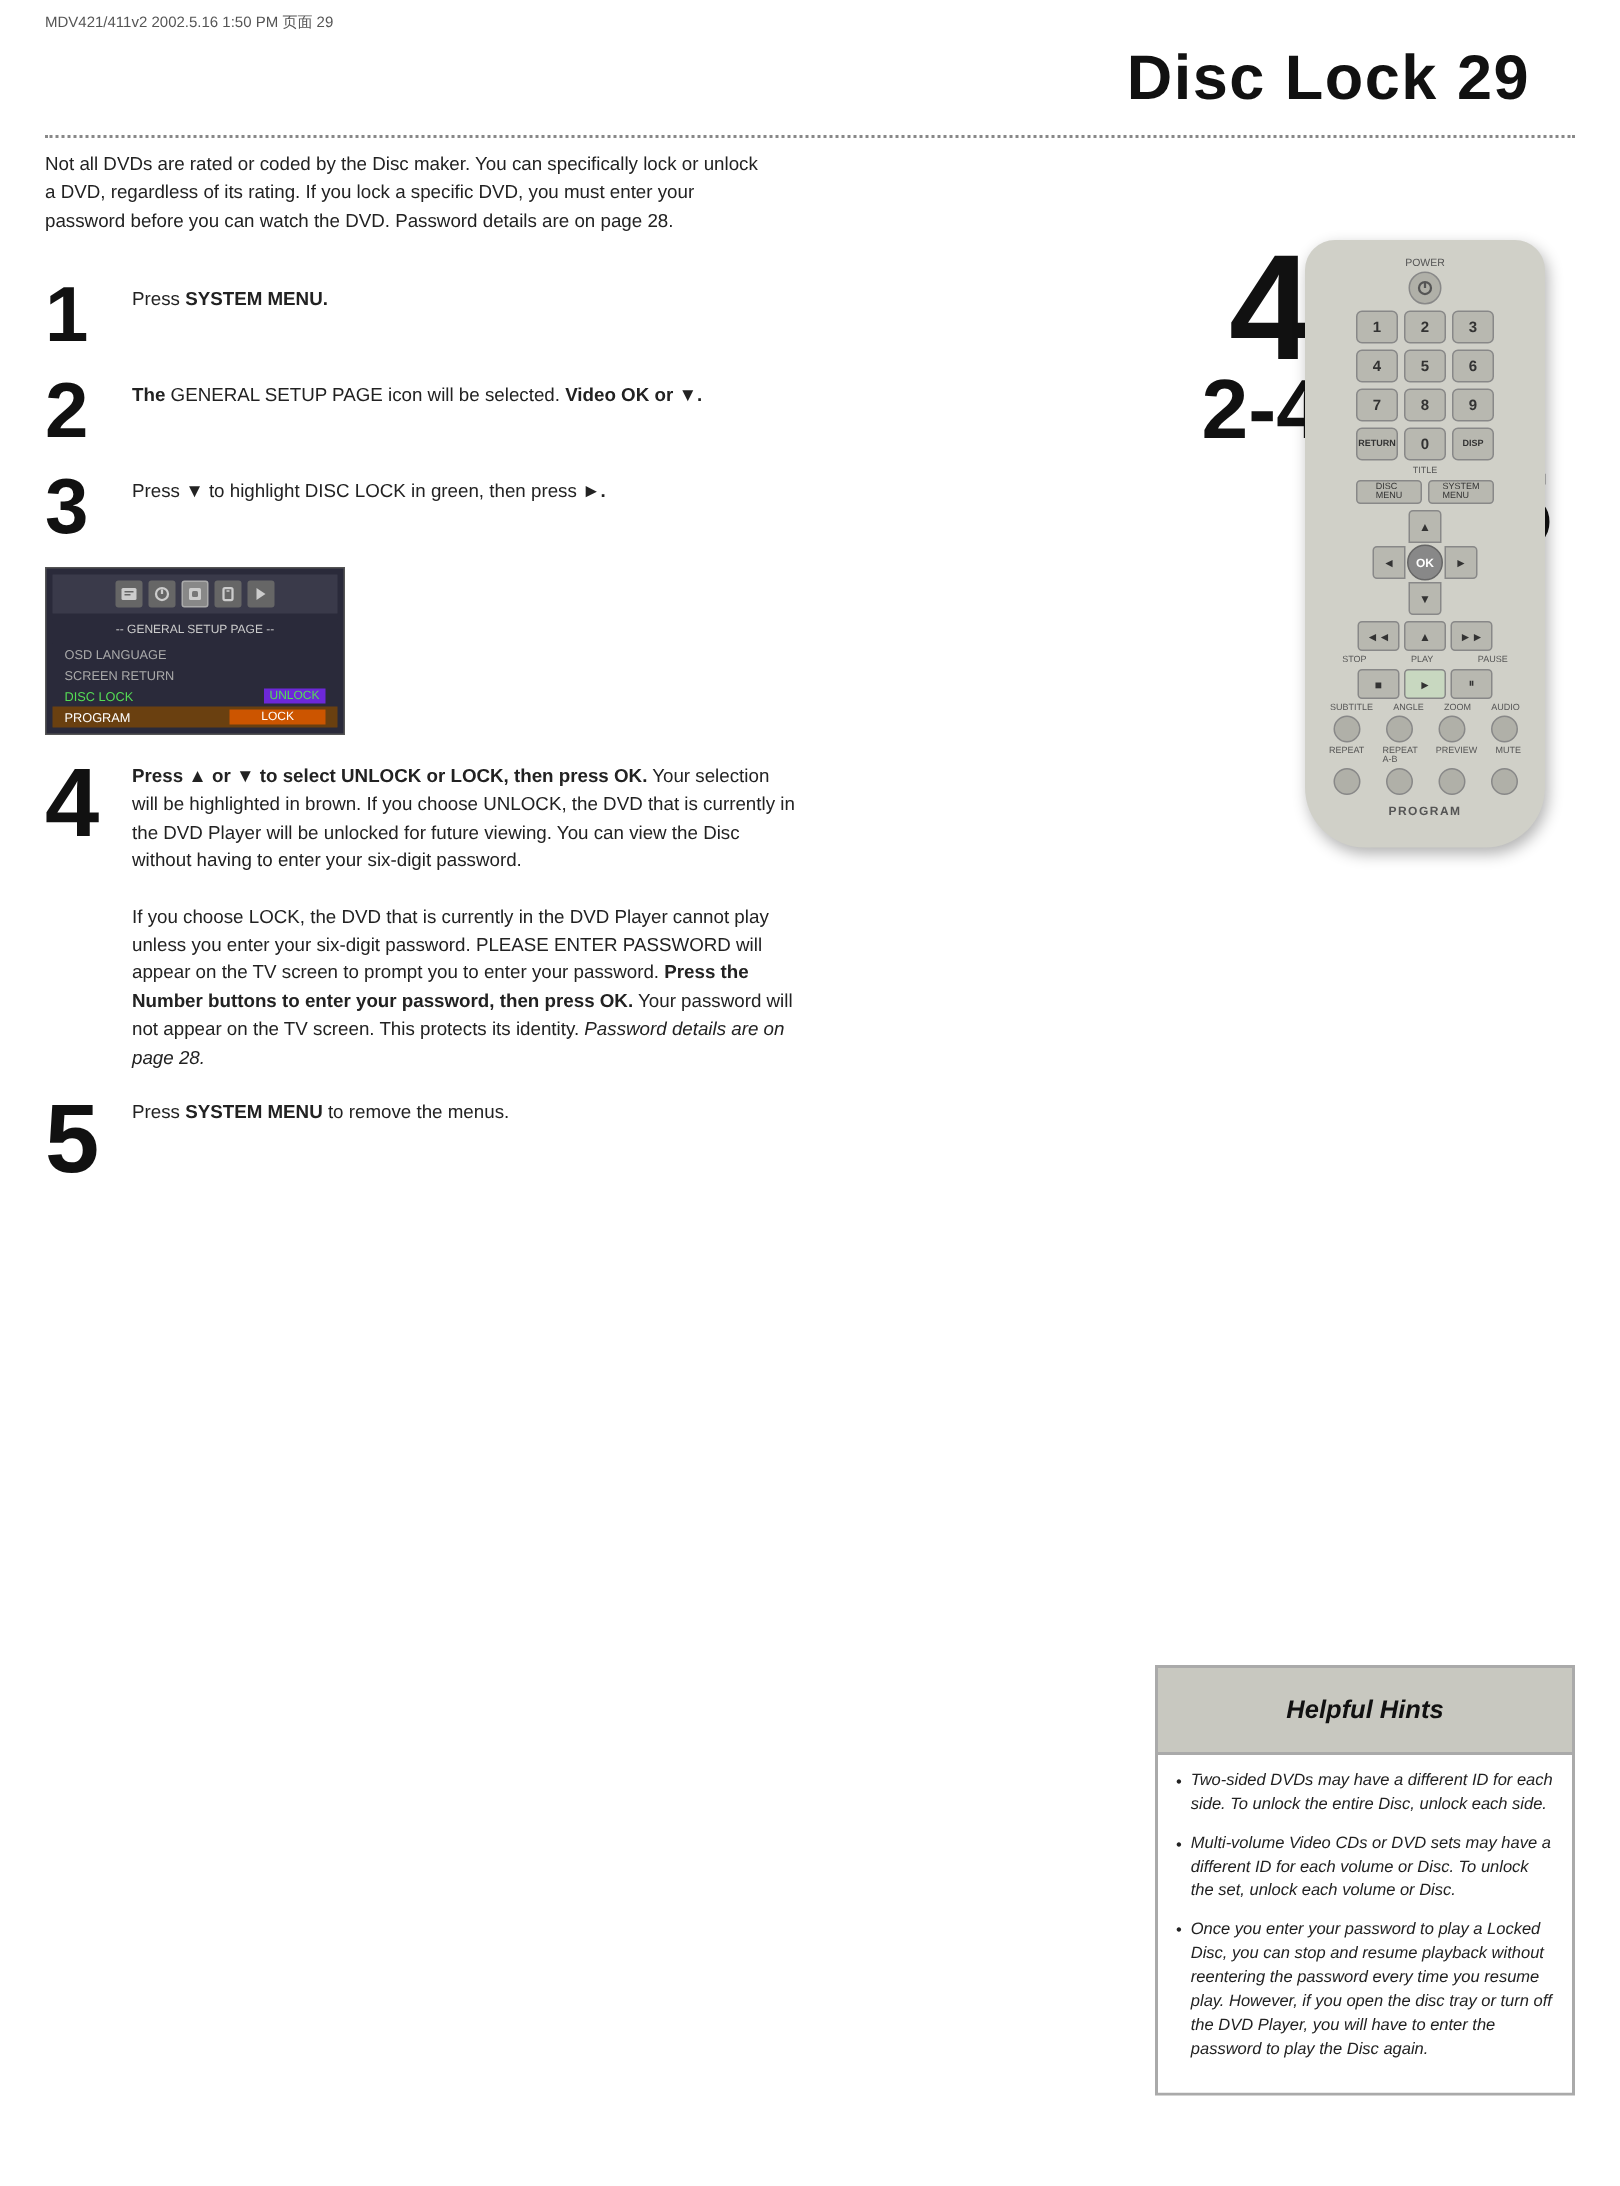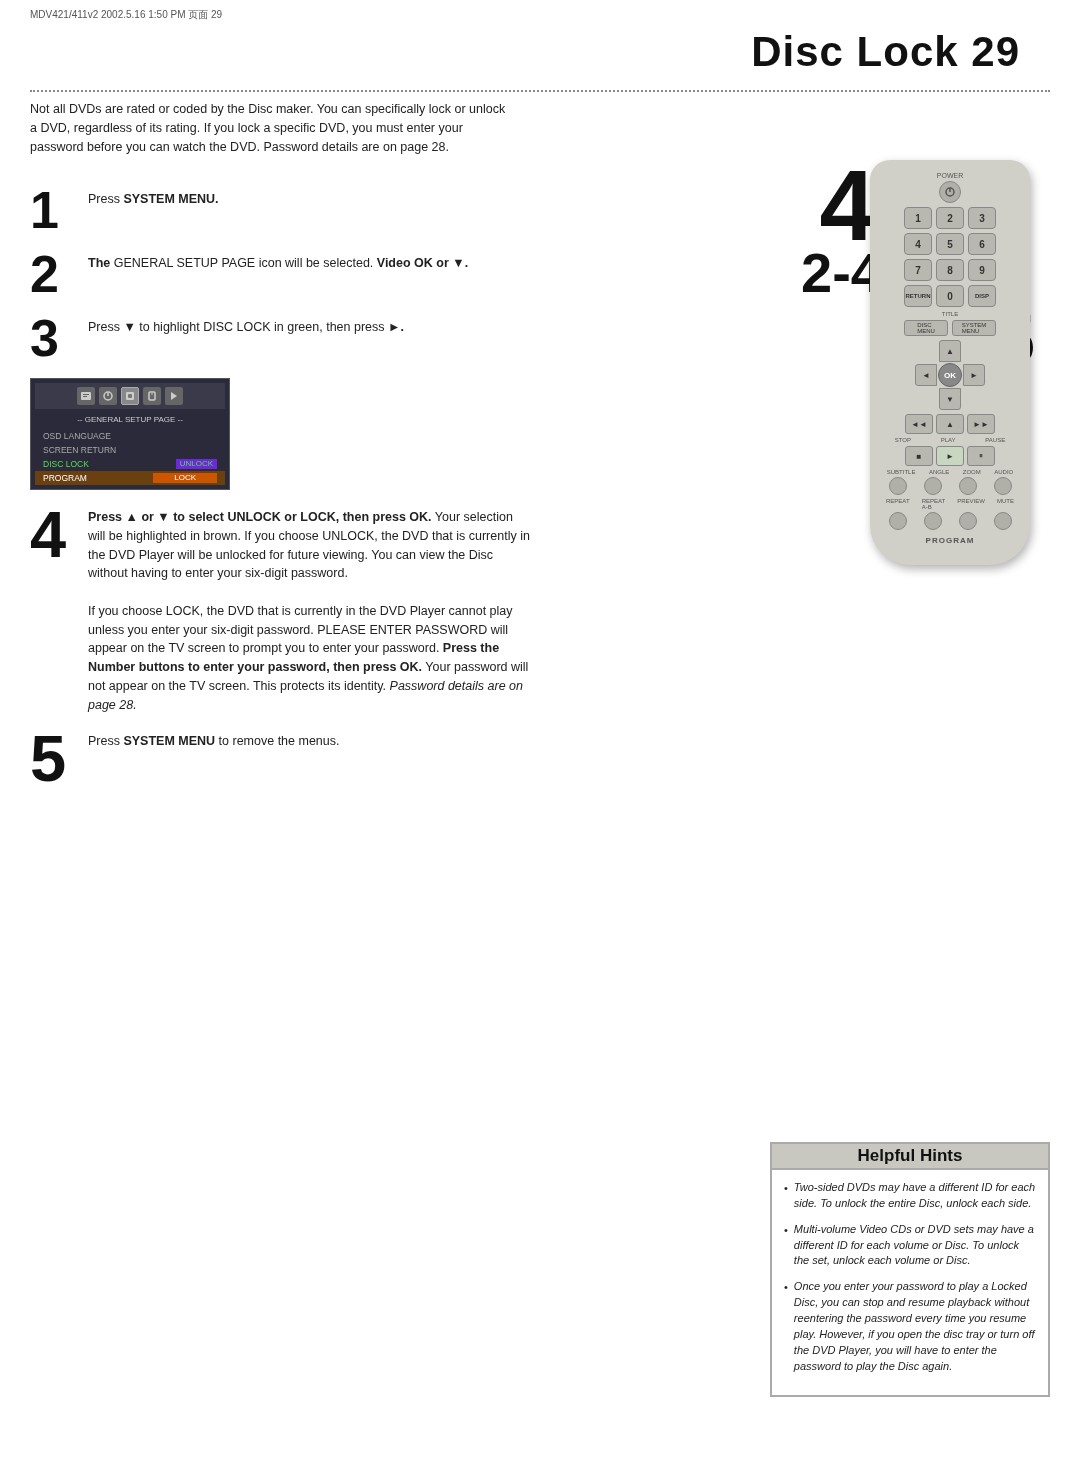--- a/index.html
+++ b/index.html
@@ -371,23 +371,24 @@
       position: absolute;
       bottom: 30px;
       right: 0;
       width: 280px;
       border: 2px solid #aaa;
       padding: 0;
     }
 
     .hints-header {
       background: #c8c8c0;
-      padding: 2px 12px;
+      padding: 18px 12px;
       text-align: center;
       font-size: 17px;
+      font-style: italic;
       font-weight: bold;
       color: #111;
       border-bottom: 2px solid #aaa;
     }
 
     .hints-body {
       background: #fff;
       padding: 10px 12px;
     }
 

